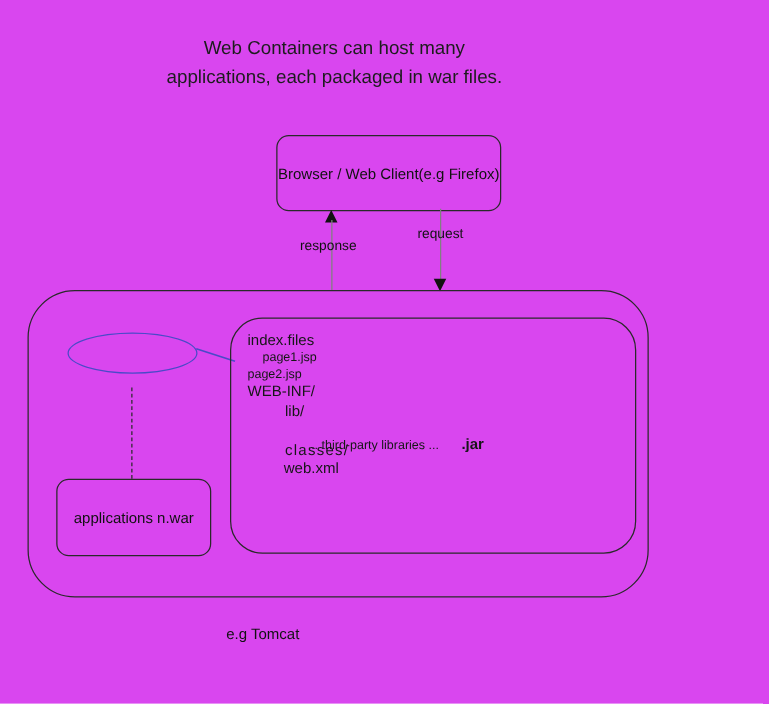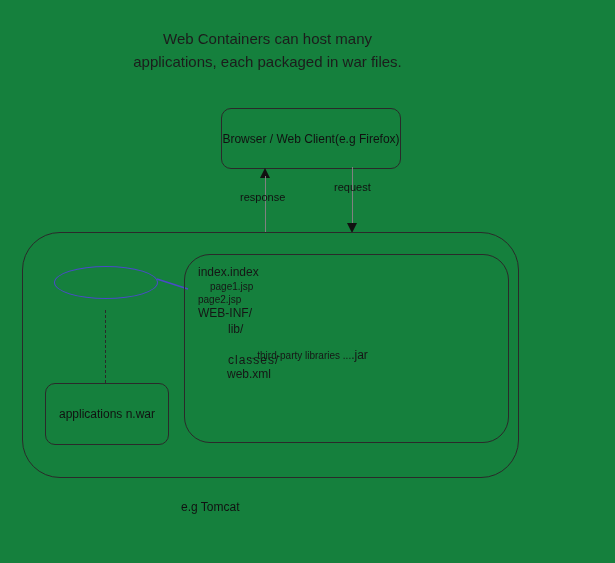--- a/index.html
+++ b/index.html
@@ -1,17 +1,17 @@
 <!DOCTYPE html>
 <html><head>
 <meta charset="utf-8">
 <style>
   html,body{margin:0;padding:0;background:#ffffff;}
   #canvas{
-    position:relative;width:615px;height:563px;background:#15803d;
+    position:relative;width:615px;height:563px;background:#d946ef;
     font-family:"Liberation Sans","DejaVu Sans",sans-serif;color:#111;overflow:hidden;
   }
   .abs{position:absolute;}
   
   #title{left:60px;top:27px;width:415px;text-align:center;font-size:15px;line-height:23px;color:#1c1c1c;}
   
   #browser-box{left:221px;top:108px;width:178px;height:59px;border:1px solid #2a2a2a;border-radius:10px;
     display:flex;flex-direction:row;align-items:center;justify-content:center;}
   #browser-box .ln{font-size:12px;line-height:16px;text-align:center;}
   
@@ -42,21 +42,21 @@
   #webapp-box{left:184px;top:254px;width:323px;height:187px;border:1px solid #2a2a2a;border-radius:26px;}
   .file{position:absolute;white-space:pre;color:#161616;}
   .f12{font-size:12px;}
   .f10{font-size:10px;}
   #file-index{left:198px;top:265px;}
   #file-page1{left:198px;top:281px;padding-left:12px;}
   #file-page2{left:198px;top:294px;}
   #file-webinf{left:198px;top:306px;}
   #file-lib{left:228px;top:322px;}
   #file-thirdparty{left:235px;top:337px;}
-  #file-thirdparty .jar{font-size:12px;}
+  #file-thirdparty .jar{font-size:12px;margin-left:18px;font-weight:bold;}
   #file-classes{left:228px;top:353px;letter-spacing:1px;}
   #file-webxml{left:227px;top:367px;}
   
   #webapp-caption{left:234px;top:446px;font-size:12px;}
   #webapp-caption .suffix{margin-left:8px;}
   #footer-line1{left:189px;top:483px;font-size:12px;}
   #footer-line2{left:181px;top:500px;font-size:12px;}
 </style>
 </head>
 <body>
@@ -88,21 +88,21 @@
     <line x1="2" y1="2" x2="33" y2="12" stroke="#4a4ac8" stroke-width="1.4"></line>
   </svg>
 
   <div id="dashed-link" class="abs"></div>
 
   <div id="appn-box" class="abs">
     <span class="lbl">applications n.war</span>
   </div>
 
   <div id="webapp-box" class="abs"></div>
-  <div id="file-index" class="file f12">index.index</div>
+  <div id="file-index" class="file f12">index.files</div>
   <div id="file-page1" class="file f10">page1.jsp</div>
   <div id="file-page2" class="file f10">page2.jsp</div>
   <div id="file-webinf" class="file f12">WEB-INF/</div>
   <div id="file-lib" class="file f12">lib/</div>
   <div id="file-thirdparty" class="file f10">
     <span>... third-party libraries ...</span><span class="jar">.jar</span>
   </div>
   <div id="file-classes" class="file f12">classes/</div>
   <div id="file-webxml" class="file f12">web.xml</div>
 

